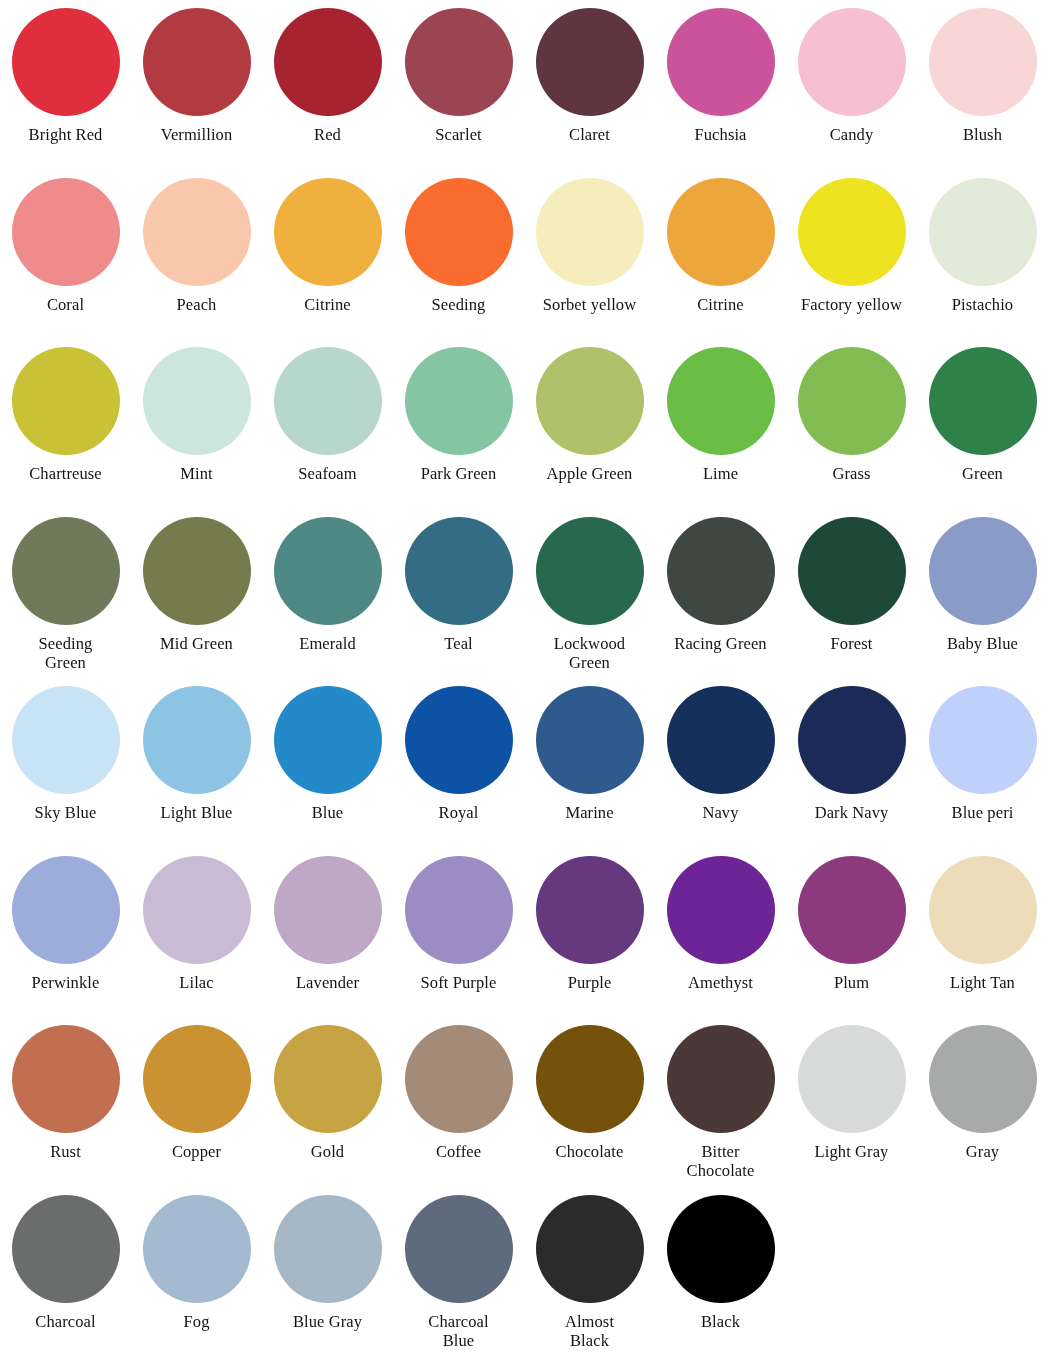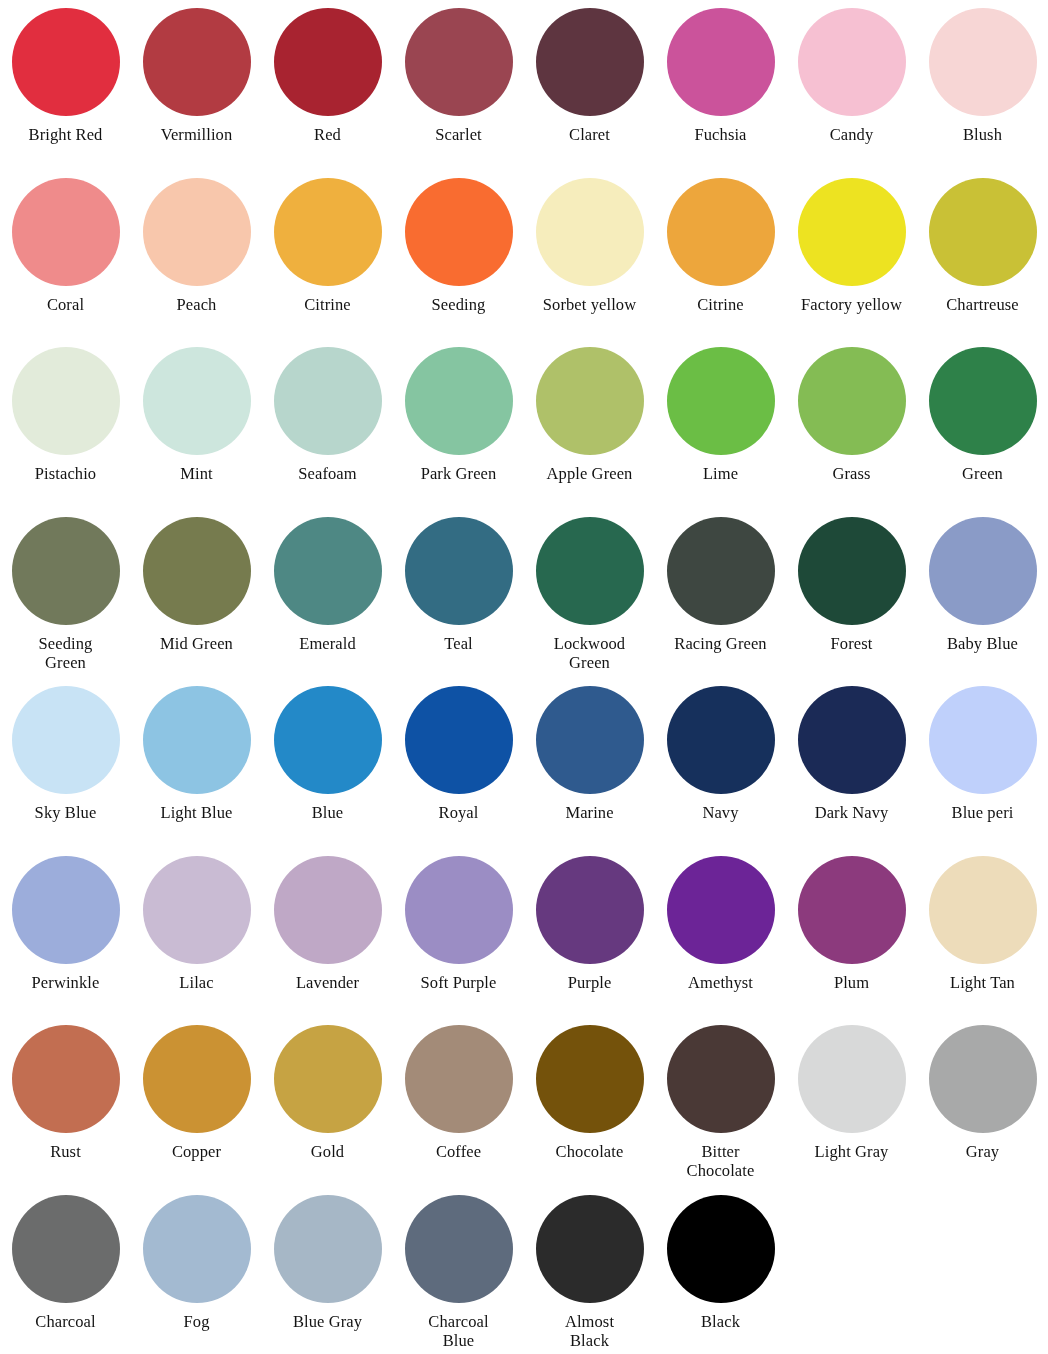--- a/index.html
+++ b/index.html
@@ -106,26 +106,26 @@
     </div>
     <div class="swatch-cell">
       <div class="swatch-dot" style="background: rgb(237, 166, 60);"></div>
       <div class="swatch-label">Citrine</div>
     </div>
     <div class="swatch-cell">
       <div class="swatch-dot" style="background: rgb(237, 227, 33);"></div>
       <div class="swatch-label">Factory yellow</div>
     </div>
     <div class="swatch-cell">
+      <div class="swatch-dot" style="background: rgb(226, 235, 218);"></div>
+      <div class="swatch-label">Pistachio</div>
+    </div>
+    <div class="swatch-cell">
       <div class="swatch-dot" style="background: rgb(201, 193, 54);"></div>
       <div class="swatch-label">Chartreuse</div>
-    </div>
-    <div class="swatch-cell">
-      <div class="swatch-dot" style="background: rgb(226, 235, 218);"></div>
-      <div class="swatch-label">Pistachio</div>
     </div>
     <div class="swatch-cell">
       <div class="swatch-dot" style="background: rgb(205, 230, 221);"></div>
       <div class="swatch-label">Mint</div>
     </div>
     <div class="swatch-cell">
       <div class="swatch-dot" style="background: rgb(183, 214, 204);"></div>
       <div class="swatch-label">Seafoam</div>
     </div>
     <div class="swatch-cell">

